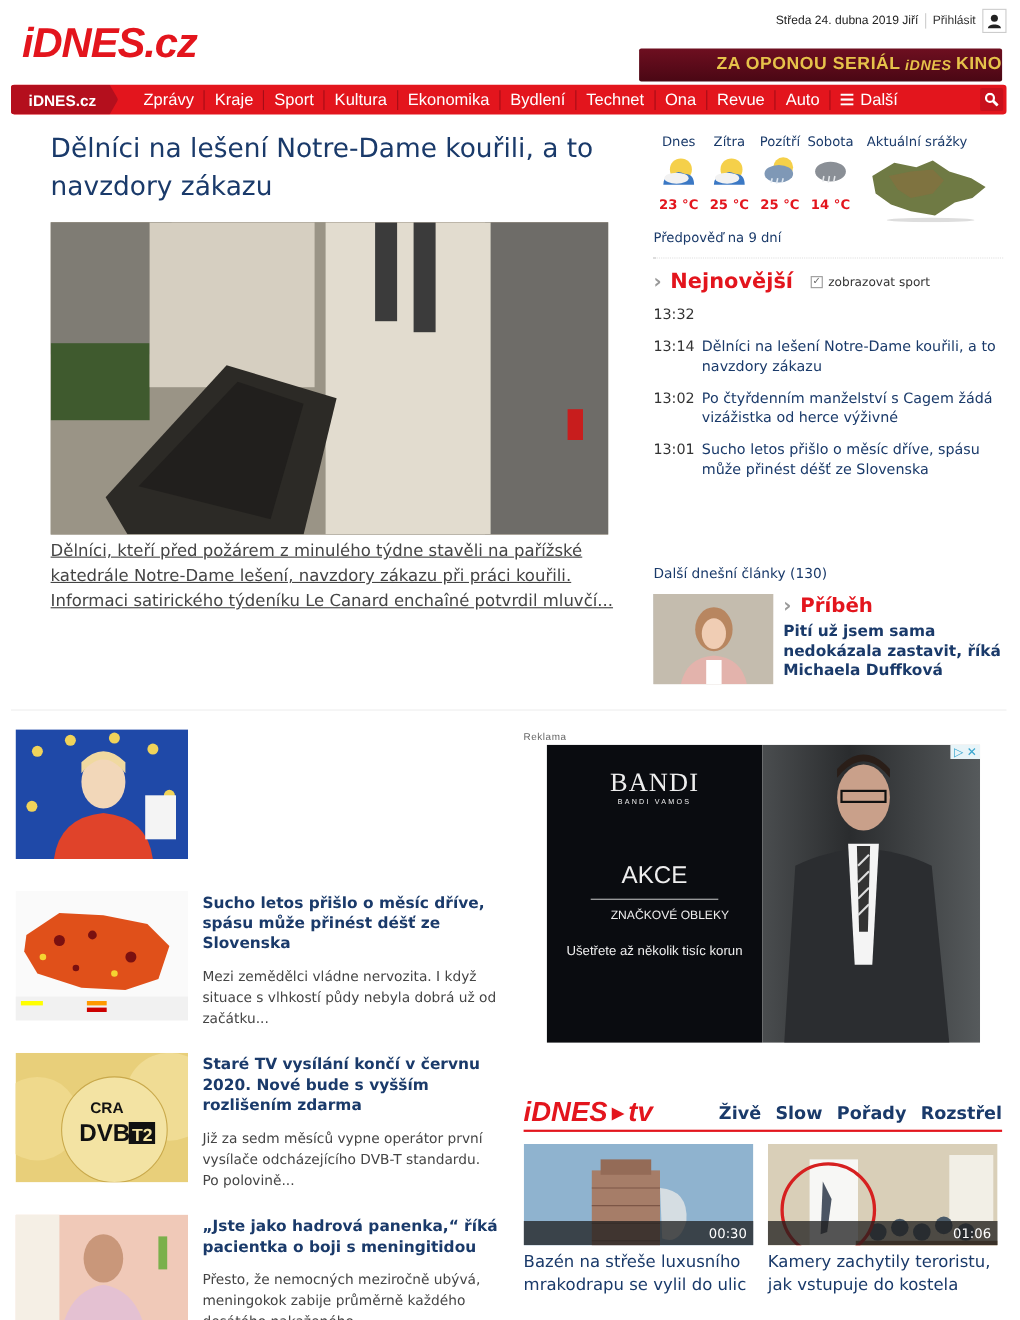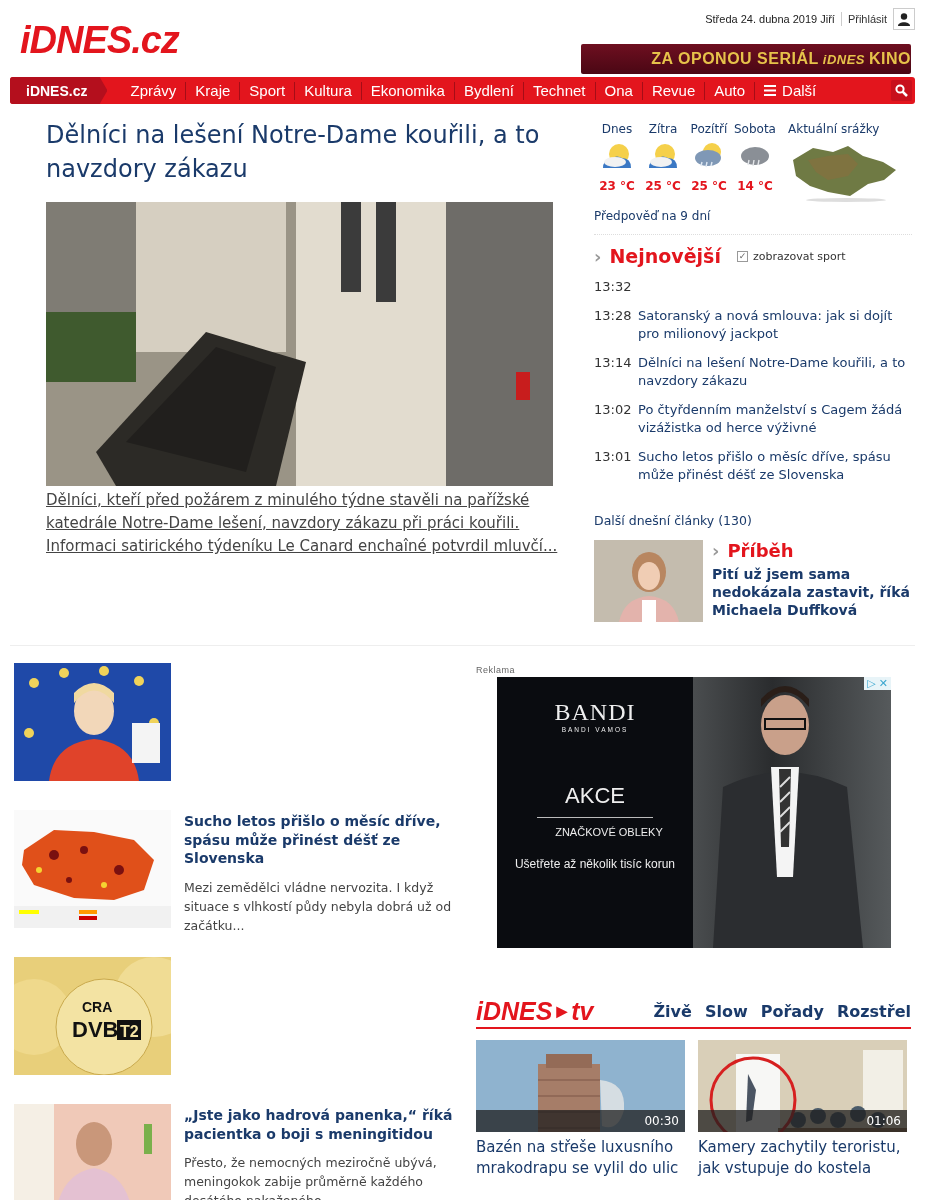--- a/index.html
+++ b/index.html
@@ -219,24 +219,20 @@
   <span class="chev">›</span>
   <a class="title" href="#">Nejnovější</a>
   <label class="sport-toggle">
     <span class="checkbox">✓</span>
     <span>zobrazovat sport</span>
   </label>
 </div>
 <div class="newest-list">
   <a class="newest-item" href="#">
       <span class="time">13:32</span>
-    </a>
-  <a class="newest-item" href="#">
-      <span class="time">13:28</span>
-      <span>Satoranský a nová smlouva: jak si dojít pro milionový jackpot</span>
     </a>
   <a class="newest-item" href="#">
       <span class="time">13:14</span>
       <span>Dělníci na lešení Notre-Dame kouřili, a to navzdory zákazu</span>
     </a>
   <a class="newest-item" href="#">
       <span class="time">13:02</span>
       <span>Po čtyřdenním manželství s Cagem žádá vizážistka od herce výživné</span>
     </a>
   <a class="newest-item" href="#">
@@ -317,20 +313,24 @@
           <rect width="157" height="118" fill="#e8cf7a"></rect>
           <circle cx="20" cy="60" r="38" fill="#efd98c"></circle>
           <circle cx="140" cy="40" r="40" fill="#f0dc94"></circle>
           <circle cx="90" cy="70" r="48" fill="#f3e3a3" stroke="#c9a94c"></circle>
           <text x="68" y="55" font-family="Liberation Sans, sans-serif" font-size="14" font-weight="bold" fill="#111">CRA</text>
           <text x="58" y="80" font-family="Liberation Sans, sans-serif" font-size="22" font-weight="bold" fill="#111">DVB</text>
           <rect x="103" y="63" width="24" height="20" fill="#111"></rect>
           <text x="106" y="80" font-family="Liberation Sans, sans-serif" font-size="16" font-weight="bold" fill="#f3e3a3">T2</text>
         </svg>
     </div>
+    <div class="txt">
+      <a class="h" href="#" style="display:block">Staré TV vysílání končí v červnu 2020. Nové bude s vyšším rozlišením zdarma</a>
+      <p class="p">Již za sedm měsíců vypne operátor první vysílače odcházejícího DVB-T standardu. Po polovině...</p>
+    </div>
   </div>
   <div class="art">
     <div class="thumb">
       <svg width="157" height="118" viewBox="0 0 157 118">
           <rect width="157" height="118" fill="#f0c9b8"></rect>
           <rect x="0" y="0" width="40" height="118" fill="#f5efe5"></rect>
           <ellipse cx="80" cy="40" rx="18" ry="22" fill="#c9977a"></ellipse>
           <path d="M40 118 Q45 70 80 64 Q115 70 120 118Z" fill="#e4c1d2"></path>
           <rect x="130" y="20" width="8" height="30" fill="#7ab04b"></rect>
         </svg>

